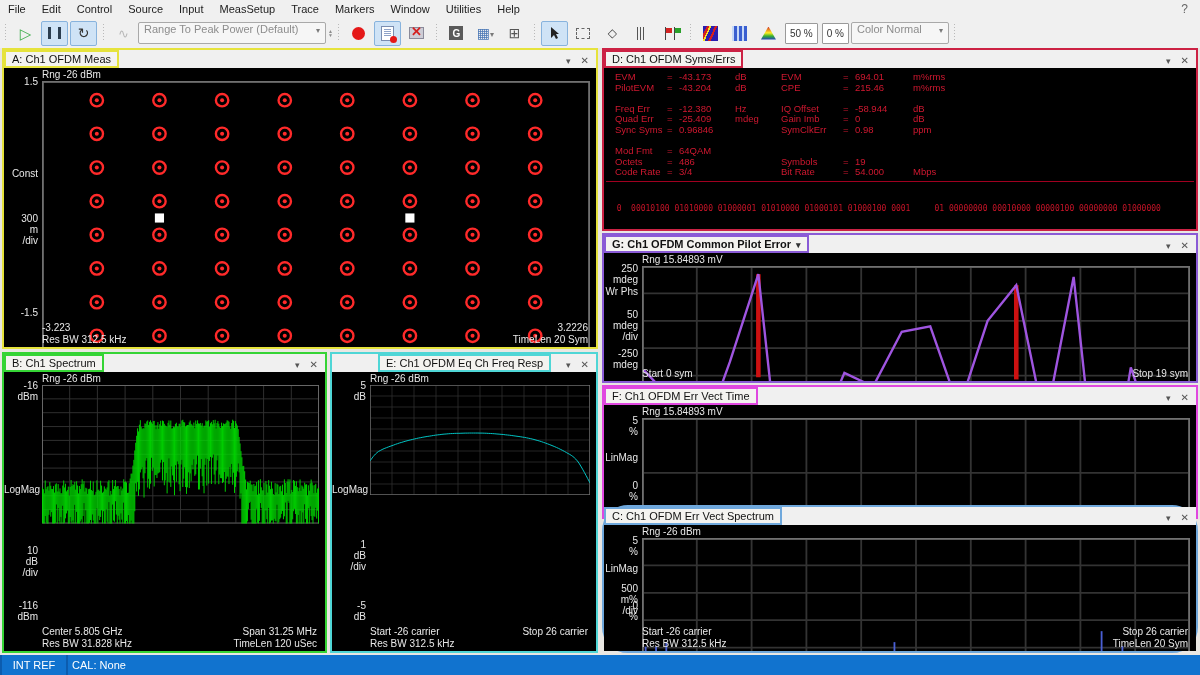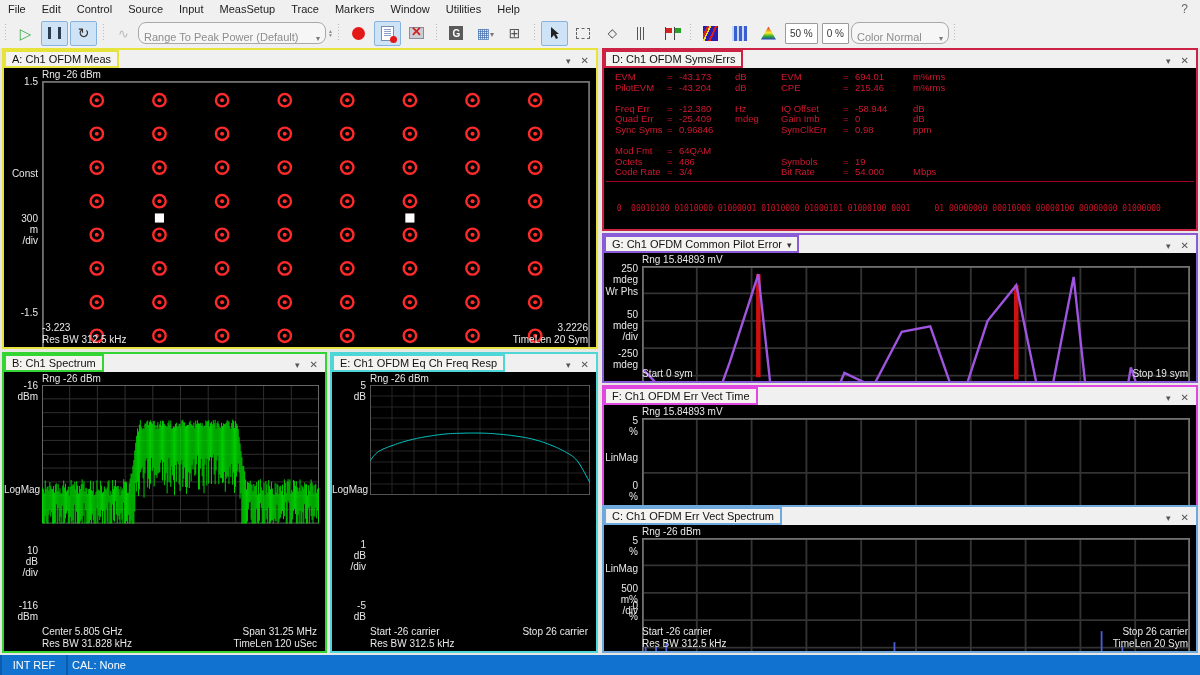--- a/index.html
+++ b/index.html
@@ -19,22 +19,22 @@
           background:repeating-linear-gradient(180deg,#b9b9b9 0 1px,transparent 1px 3px);
           background-size:1px 100%;background-repeat:no-repeat;background-position:center}
   .tbtn{width:25px;height:23px;display:flex;align-items:center;justify-content:center;
         margin:0 1px;border:1px solid transparent;border-radius:2px;position:relative}
   .tbtn.active{background:#cfe3f6;border-color:#88b3dd}
   .tbtn.disabled{opacity:.55}
   .i-run::before{content:"▷";color:#41ae4e;font-size:15px;line-height:15px}
   .i-pause{width:7px;height:12px;border-left:3px solid #2c3e50;border-right:3px solid #2c3e50}
   .i-restart::before{content:"↻";font-size:14px;color:#333;line-height:14px}
   .i-wave::before{content:"∿";font-size:13px;color:#8a8a8a}
-  .dd{height:20px;background:#f6f6f6;border:1px solid #a9a9a9;display:flex;align-items:flex-end;
-      padding:0 5px;color:#8d8d8d;gap:7px;border-radius:8px}
+  .dd{height:20px;background:#f6f6f6;border:1px solid #a9a9a9;display:flex;align-items:flex-start;
+      padding:0 5px;color:#8d8d8d;gap:7px;border-radius:2px}
   .caret::before{content:"▾";font-size:8px;color:#7a7a7a}
   .spin{display:flex;flex-direction:column;justify-content:center;margin-left:2px;color:#8d8d8d;font-size:5px;line-height:4px}
   .spin::before{content:"▲"}.spin::after{content:"▼"}
   .i-record{width:13px;height:13px;border-radius:50%;background:#e51818}
   .i-doc{width:11px;height:13px;background:#fff;border:1px solid #7a8db0;position:relative}
   .i-doc::before{content:"";position:absolute;left:2px;right:2px;top:2px;height:1px;background:#8fa3c8;
                  box-shadow:0 2px #8fa3c8,0 4px #8fa3c8,0 6px #8fa3c8}
   .i-doc::after{content:"";position:absolute;right:-4px;bottom:-3px;width:7px;height:7px;border-radius:50%;background:#e51818}
   .i-camoff{width:13px;height:10px;background:#cdcdd6;border:1px solid #8a8a9a;position:relative}
   .i-camoff::after{content:"✕";position:absolute;left:1px;top:-4px;font-size:13px;font-weight:bold;color:#d42020}
@@ -54,21 +54,21 @@
   .i-colormap{width:15px;height:13px;clip-path:polygon(50% 0,100% 100%,0 100%);
               background:linear-gradient(180deg,#d43322 0%,#ffee22 45%,#33b133 70%,#2233cc 100%)}
   .pctbox{height:19px;border:1px solid #9a9a9a;background:#fff;padding:0 4px;display:flex;
           align-items:center;font-size:10px;color:#333;margin:16px 2px;border-radius:1px}
 
   
   .win{position:absolute;border:2px solid #888;background:#737373;box-sizing:border-box}
   .titlebar{height:18px;background:#f0f0f0;display:flex;align-items:stretch;position:relative}
   .tab{box-sizing:border-box;border:2px solid #888;background:#f4f3f0;padding:0 6px;
        font-size:11px;color:#111;display:flex;align-items:center;gap:5px;white-space:nowrap}
-  .tab.bold{font-weight:normal}
+  .tab.bold{font-weight:bold}
   .tab-dd::before{content:"▾";font-size:9px;color:#333}
   .tb-right{margin-left:auto;display:flex;align-items:center;gap:10px;padding:0 7px;color:#555}
   .tb-caret::before{content:"▾";font-size:9px}
   .tb-close::before{content:"✕";font-size:10px}
   .content{position:absolute;left:0;right:0;top:18px;bottom:0;background:#000;overflow:hidden}
   .plot{position:absolute;left:38px;top:13px;right:6px;display:block}
   .b27{bottom:27px}.b15{bottom:15px}
   .lab{position:absolute;color:#e8e8e8;font-size:10px;line-height:11px}
   .rng{left:38px;top:1px}
   .yl{left:0;width:34px;text-align:right;white-space:pre-line}
@@ -403,21 +403,21 @@
       </svg>
     <span class="lab f1l">Center 5.805 GHz</span>
     <span class="lab f1r">Span 31.25 MHz</span>
     <span class="lab f2l">Res BW 31.828 kHz</span>
     <span class="lab f2r">TimeLen 120 uSec</span>
   </div>
 </div>
 
 <div class="win" id="winE" style="border-color: rgb(79, 214, 214);">
   <div class="titlebar">
-    <div class="tab" style="border-color: rgb(79, 214, 214);">
+    <div class="tab" style="border-color: rgb(79, 214, 214); margin-left: 46px;">
         <span>E: Ch1 OFDM Eq Ch Freq Resp</span>
       </div>
     <div class="tb-right">
         <span class="tb-caret"></span>
         <span class="tb-close"></span>
       </div>
   </div>
   <div class="content">
     <span class="lab rng">Rng -26 dBm</span>
     <span class="lab yl" style="top:8px">5
@@ -698,21 +698,21 @@
         <rect x="279.5" y="83.5" width="4" height="57.9" fill="#e01111"></rect>
         <line x1="297.0" y1="98.1" x2="297.0" y2="148.5" stroke="#4a5fd4" stroke-width="1"></line>
         <rect x="295.0" y="123.6" width="4" height="21.2" fill="#e8e8e8"></rect>
         <path d="M2.0 131.9 L17.5 129.4 L33.1 127.3 L48.6 126.3 L64.1 132.1 L79.6 131.7 L95.2 131.4 L110.7 125.0 L126.2 128.2 L141.7 130.7 L157.3 131.3 L172.8 131.0 L188.3 128.7 L203.8 131.3 L219.4 126.9 L234.9 132.6 L250.4 125.8 L265.9 130.8 L281.5 127.9 L297.0 129.8" stroke="#ffffff" stroke-width="1.4" fill="none"></path>
       </svg>
     <span class="lab f2l">Start 0  sym</span>
     <span class="lab f2r">Stop 19  sym</span>
   </div>
 </div>
 
-<div class="win" id="winC" style="border-color: rgb(111, 168, 220);">
+<div class="win" id="winC" style="border-color: rgb(111, 168, 220); border-radius: 26px;">
   <div class="titlebar">
     <div class="tab" style="border-color: rgb(111, 168, 220);">
         <span>C: Ch1 OFDM Err Vect Spectrum</span>
       </div>
     <div class="tb-right">
         <span class="tb-caret"></span>
         <span class="tb-close"></span>
       </div>
   </div>
   <div class="content">

